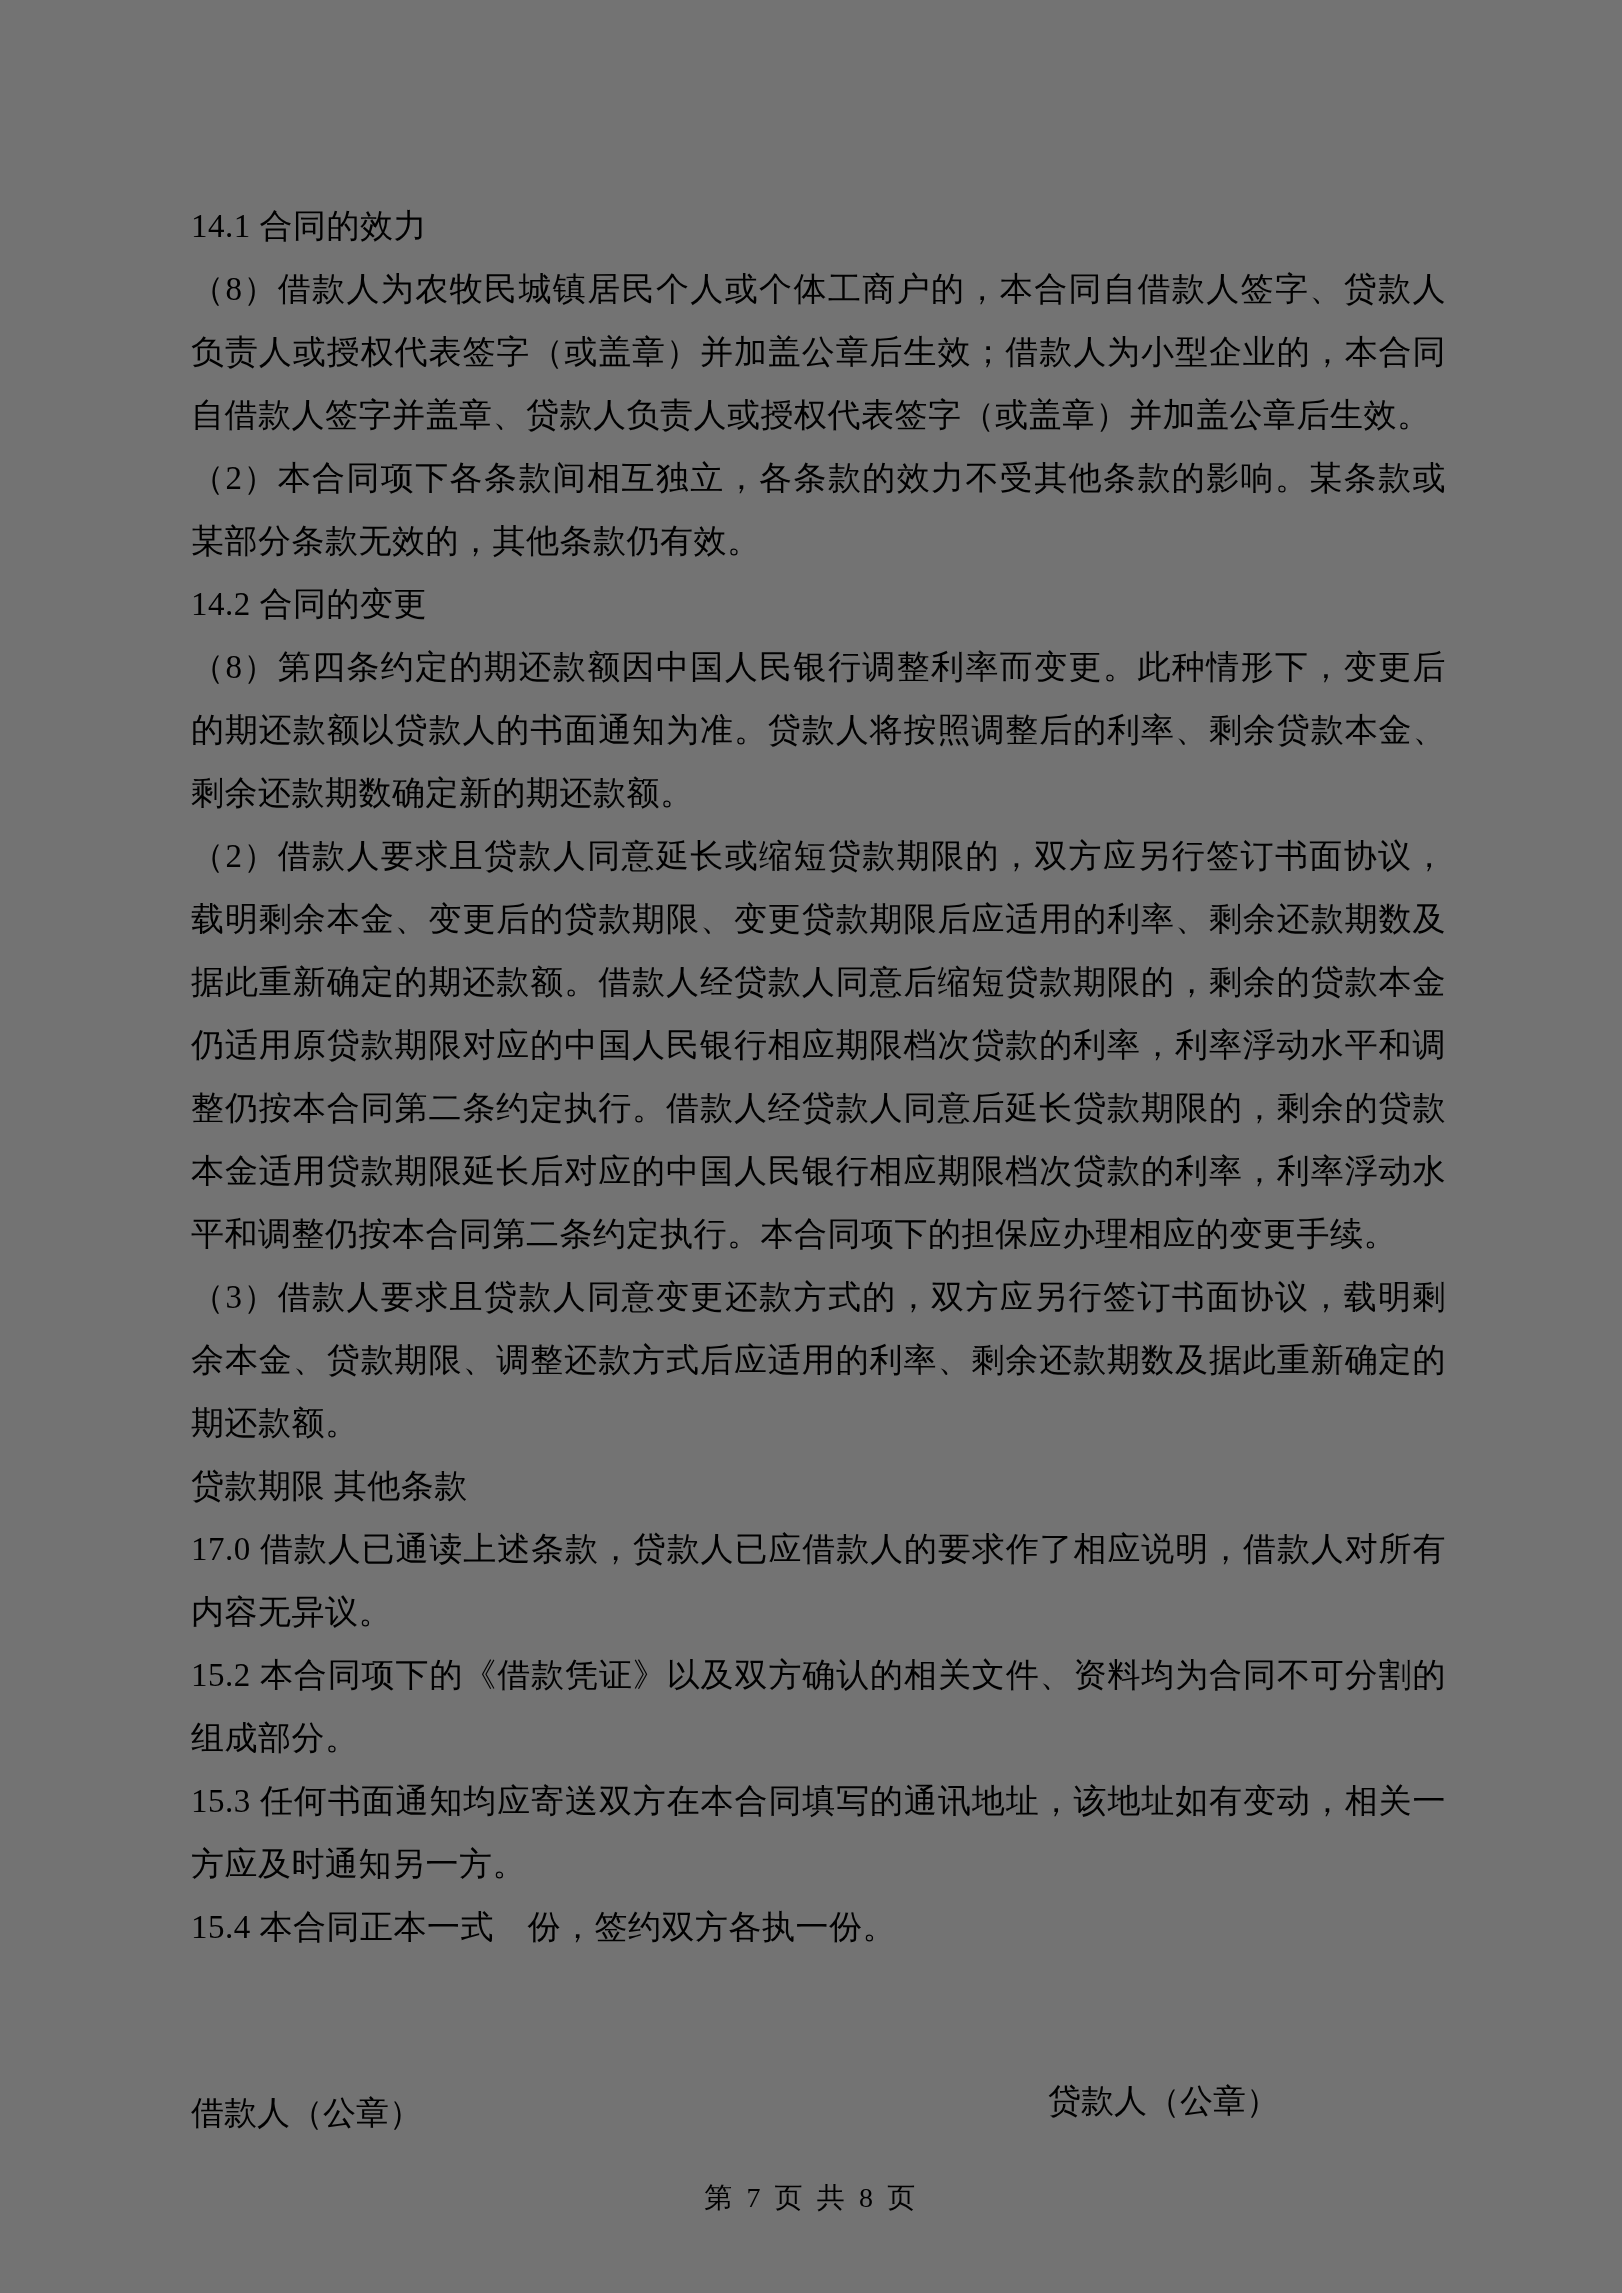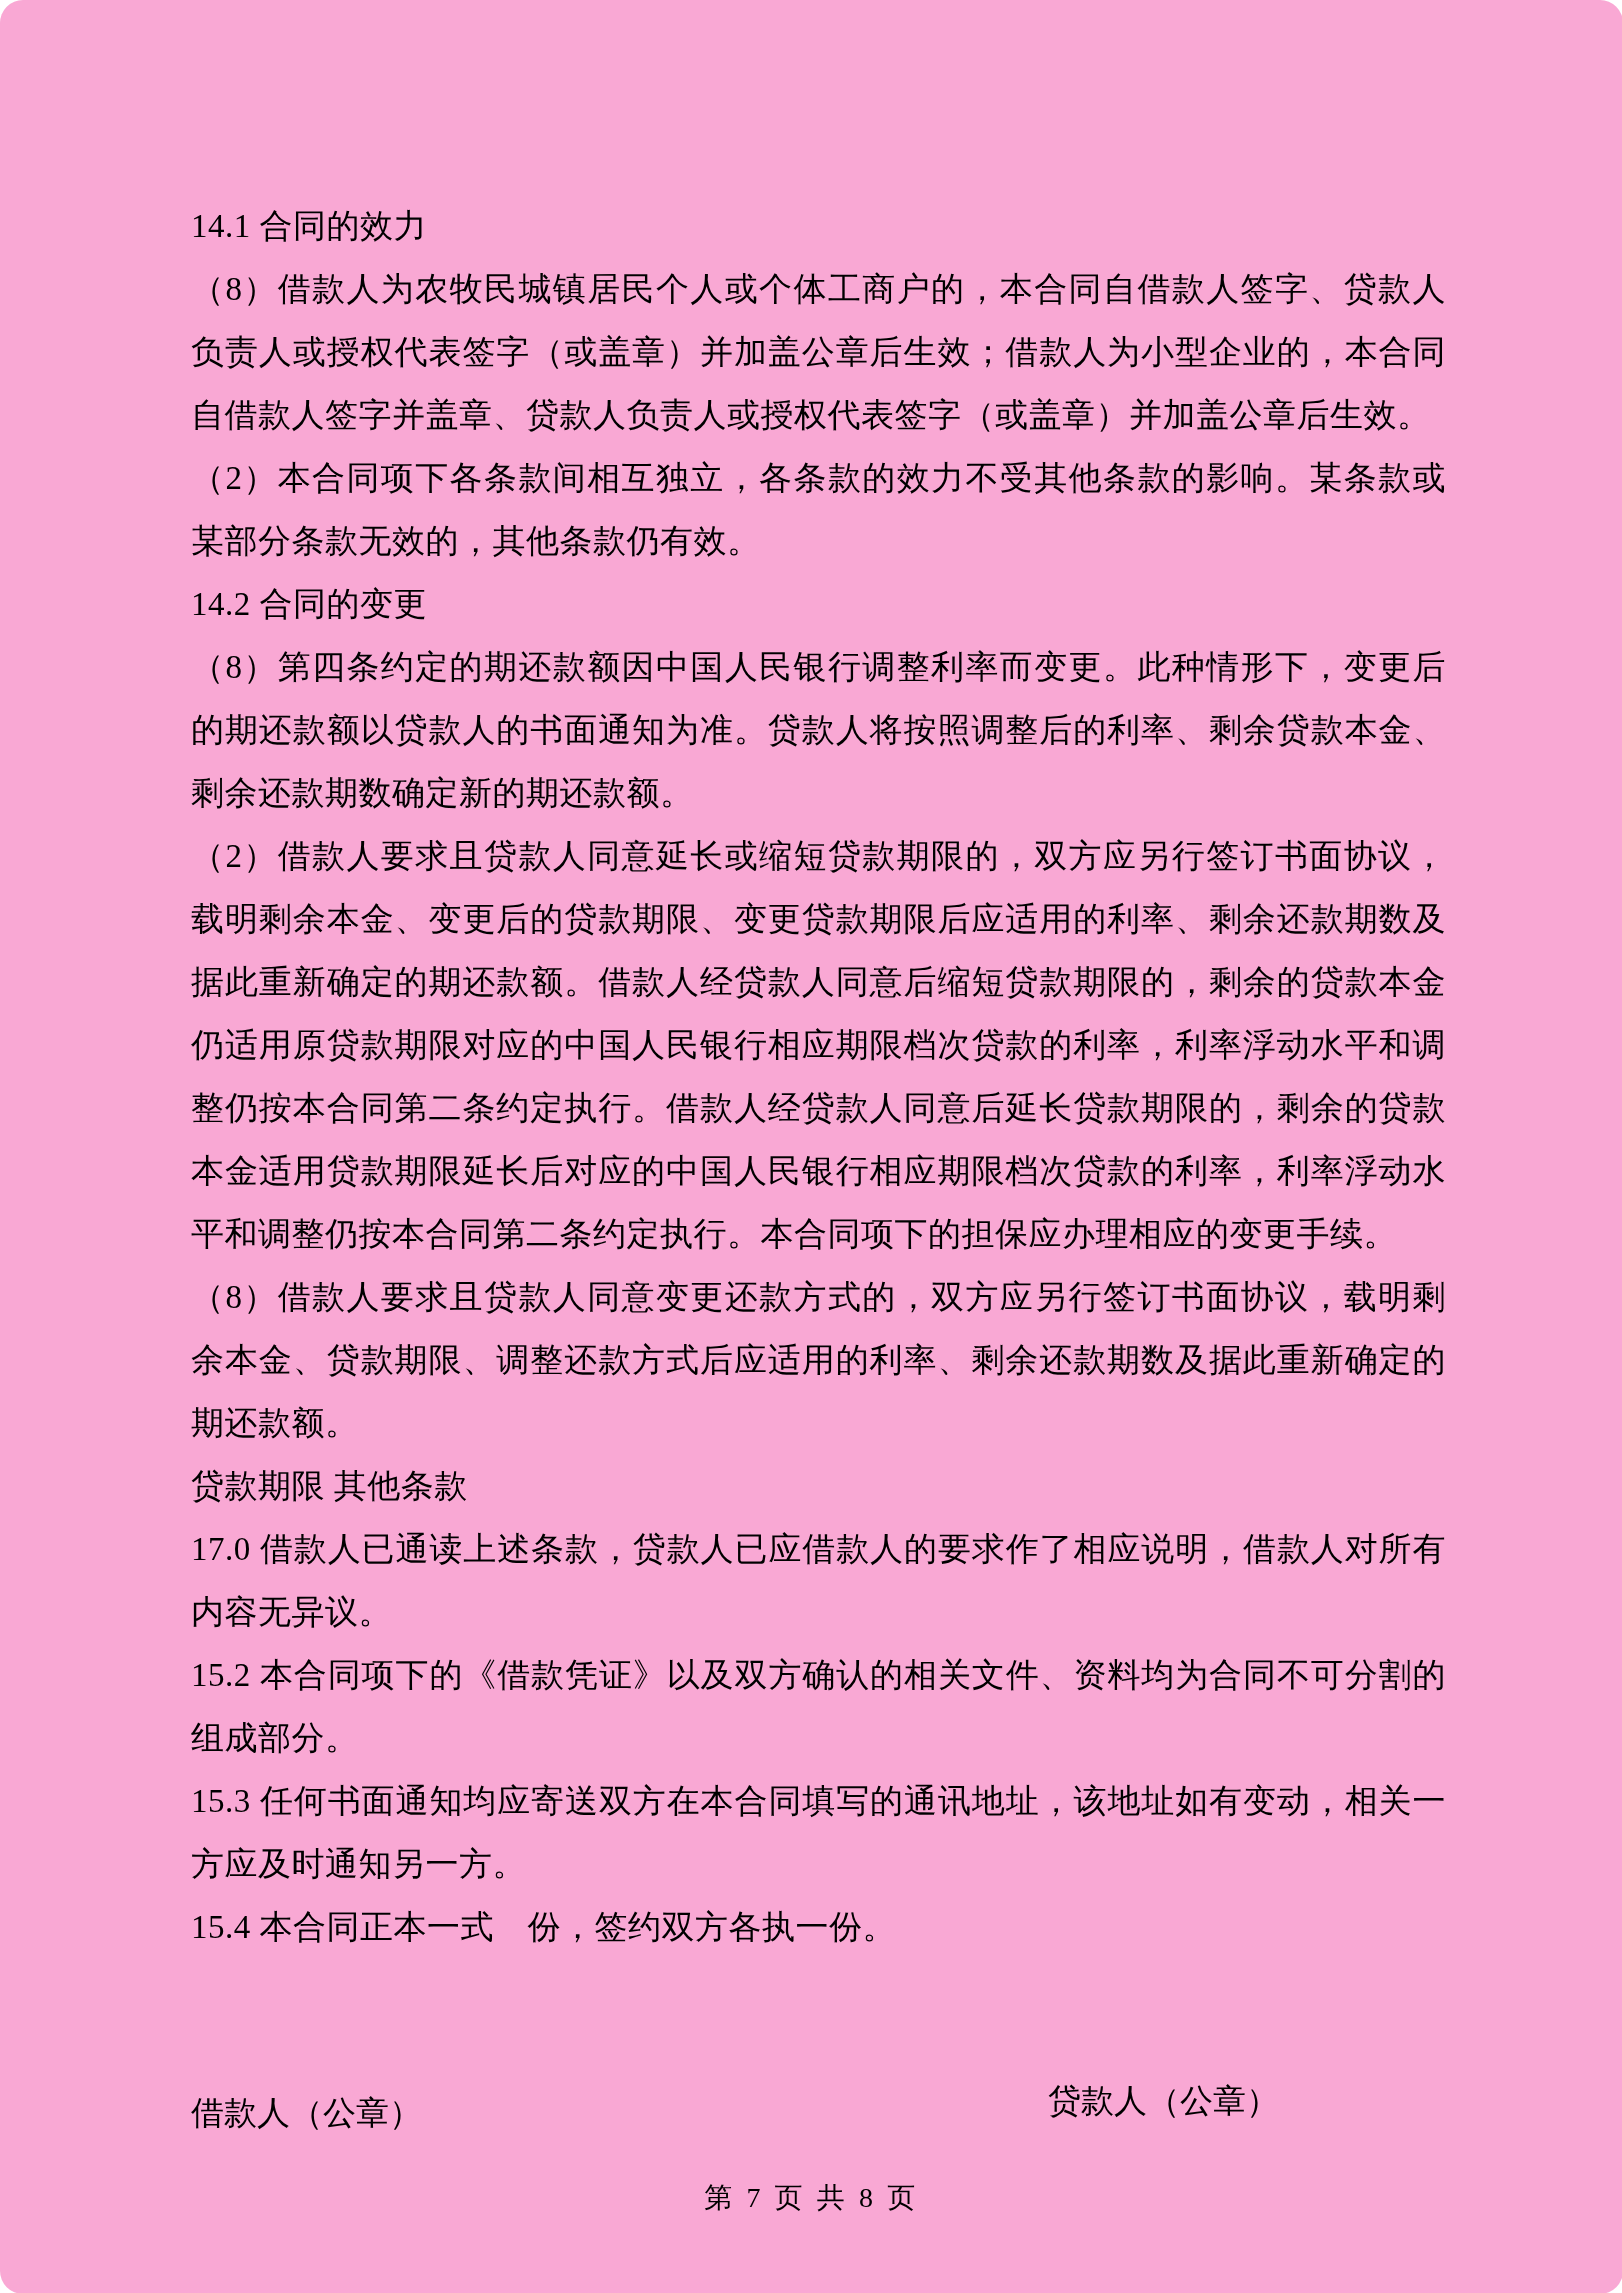--- a/index.html
+++ b/index.html
@@ -4,27 +4,26 @@
 <style>
   html, body {
     margin: 0;
     padding: 0;
     background: #ffffff;
   }
   .page {
     position: relative;
     width: 1623px;
     height: 2294px;
-    background: #f9a8d4;
+    background: #737373;
     box-sizing: border-box;
     padding: 195px 177px 16px 191px;
     font-family: "Liberation Serif", "DejaVu Serif", serif;
     color: #000000;
     overflow: hidden;
-    border-radius: 23px;
   }
   .content {
     width: 1255px;
   }
   .para {
     margin: 0;
     font-size: 33px;
     line-height: 63px;
     text-align: justify;
     text-align-last: left;
@@ -66,21 +65,21 @@
 <body>
 
 <div class="page">
   <div class="content">
     <p class="para">14.1 合同的效力</p>
     <p class="para">（8）借款人为农牧民城镇居民个人或个体工商户的，本合同自借款人签字、贷款人负责人或授权代表签字（或盖章）并加盖公章后生效；借款人为小型企业的，本合同自借款人签字并盖章、贷款人负责人或授权代表签字（或盖章）并加盖公章后生效。</p>
     <p class="para">（2）本合同项下各条款间相互独立，各条款的效力不受其他条款的影响。某条款或某部分条款无效的，其他条款仍有效。</p>
     <p class="para">14.2 合同的变更</p>
     <p class="para">（8）第四条约定的期还款额因中国人民银行调整利率而变更。此种情形下，变更后的期还款额以贷款人的书面通知为准。贷款人将按照调整后的利率、剩余贷款本金、剩余还款期数确定新的期还款额。</p>
     <p class="para">（2）借款人要求且贷款人同意延长或缩短贷款期限的，双方应另行签订书面协议，载明剩余本金、变更后的贷款期限、变更贷款期限后应适用的利率、剩余还款期数及据此重新确定的期还款额。借款人经贷款人同意后缩短贷款期限的，剩余的贷款本金仍适用原贷款期限对应的中国人民银行相应期限档次贷款的利率，利率浮动水平和调整仍按本合同第二条约定执行。借款人经贷款人同意后延长贷款期限的，剩余的贷款本金适用贷款期限延长后对应的中国人民银行相应期限档次贷款的利率，利率浮动水平和调整仍按本合同第二条约定执行。本合同项下的担保应办理相应的变更手续。</p>
-    <p class="para">（8）借款人要求且贷款人同意变更还款方式的，双方应另行签订书面协议，载明剩余本金、贷款期限、调整还款方式后应适用的利率、剩余还款期数及据此重新确定的期还款额。</p>
+    <p class="para">（3）借款人要求且贷款人同意变更还款方式的，双方应另行签订书面协议，载明剩余本金、贷款期限、调整还款方式后应适用的利率、剩余还款期数及据此重新确定的期还款额。</p>
     <p class="para">贷款期限 其他条款</p>
     <p class="para">17.0 借款人已通读上述条款，贷款人已应借款人的要求作了相应说明，借款人对所有内容无异议。</p>
     <p class="para">15.2 本合同项下的《借款凭证》以及双方确认的相关文件、资料均为合同不可分割的组成部分。</p>
     <p class="para">15.3 任何书面通知均应寄送双方在本合同填写的通讯地址，该地址如有变动，相关一方应及时通知另一方。</p>
     <p class="para">15.4 本合同正本一式　份，签约双方各执一份。</p>
 
     <div class="signature-row">
       <span class="sig-borrower">借款人（公章）</span>
       <span class="sig-lender">贷款人（公章）</span>
     </div>

